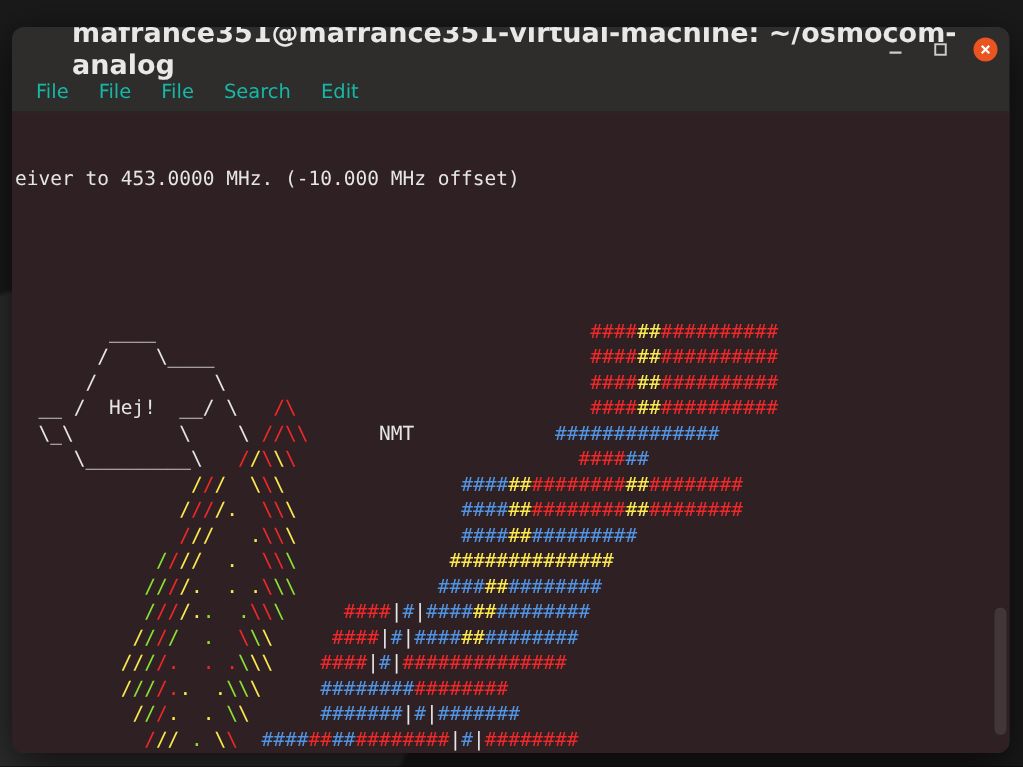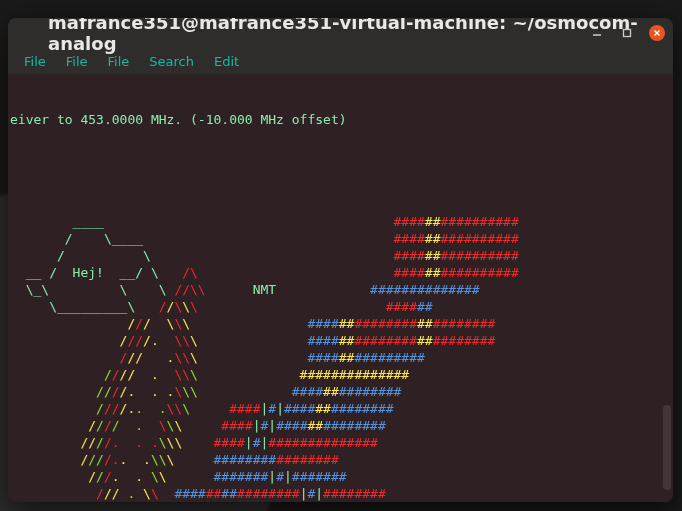--- a/index.html
+++ b/index.html
@@ -19,21 +19,21 @@
   .menubar{height:26px;display:flex;align-items:center;gap:0;padding:0 6px;border-bottom:1px solid rgba(0,0,0,.15);font-size:13px;color:#14b8a6;}
   .menubar > div{padding:3px 10px;cursor:pointer;border-radius:3px;}
   .term{flex:1;background:#2e2023;font-family:"DejaVu Sans Mono","Ubuntu Mono",Consolas,monospace;
     font-size:13px;line-height:17px;color:#fff;white-space:pre;overflow:hidden;padding:2px 0 0 2px;position:relative;}
   .term .line{white-space:pre;}
   .scrollbar{position:absolute;right:2px;top:330px;width:8px;height:85px;background:rgba(255,255,255,.10);border-radius:4px;}
   .c-r{color:#ef2929;}
   .c-y{color:#fce94f;}
   .c-b{color:#5294e2;}
   .c-g{color:#8ae234;}
-  .c-w{color:#86efac;margin-top:11px;}
+  .c-w{color:#e5e5e5;margin-top:11px;}
 </style>
 </head>
 <body>
 
 <div class="desktop">
   <div class="window">
 
     <div class="titlebar">
       <span>mafrance351@mafrance351-virtual-machine: ~/osmocom-analog</span>
       <div class="win-controls">

